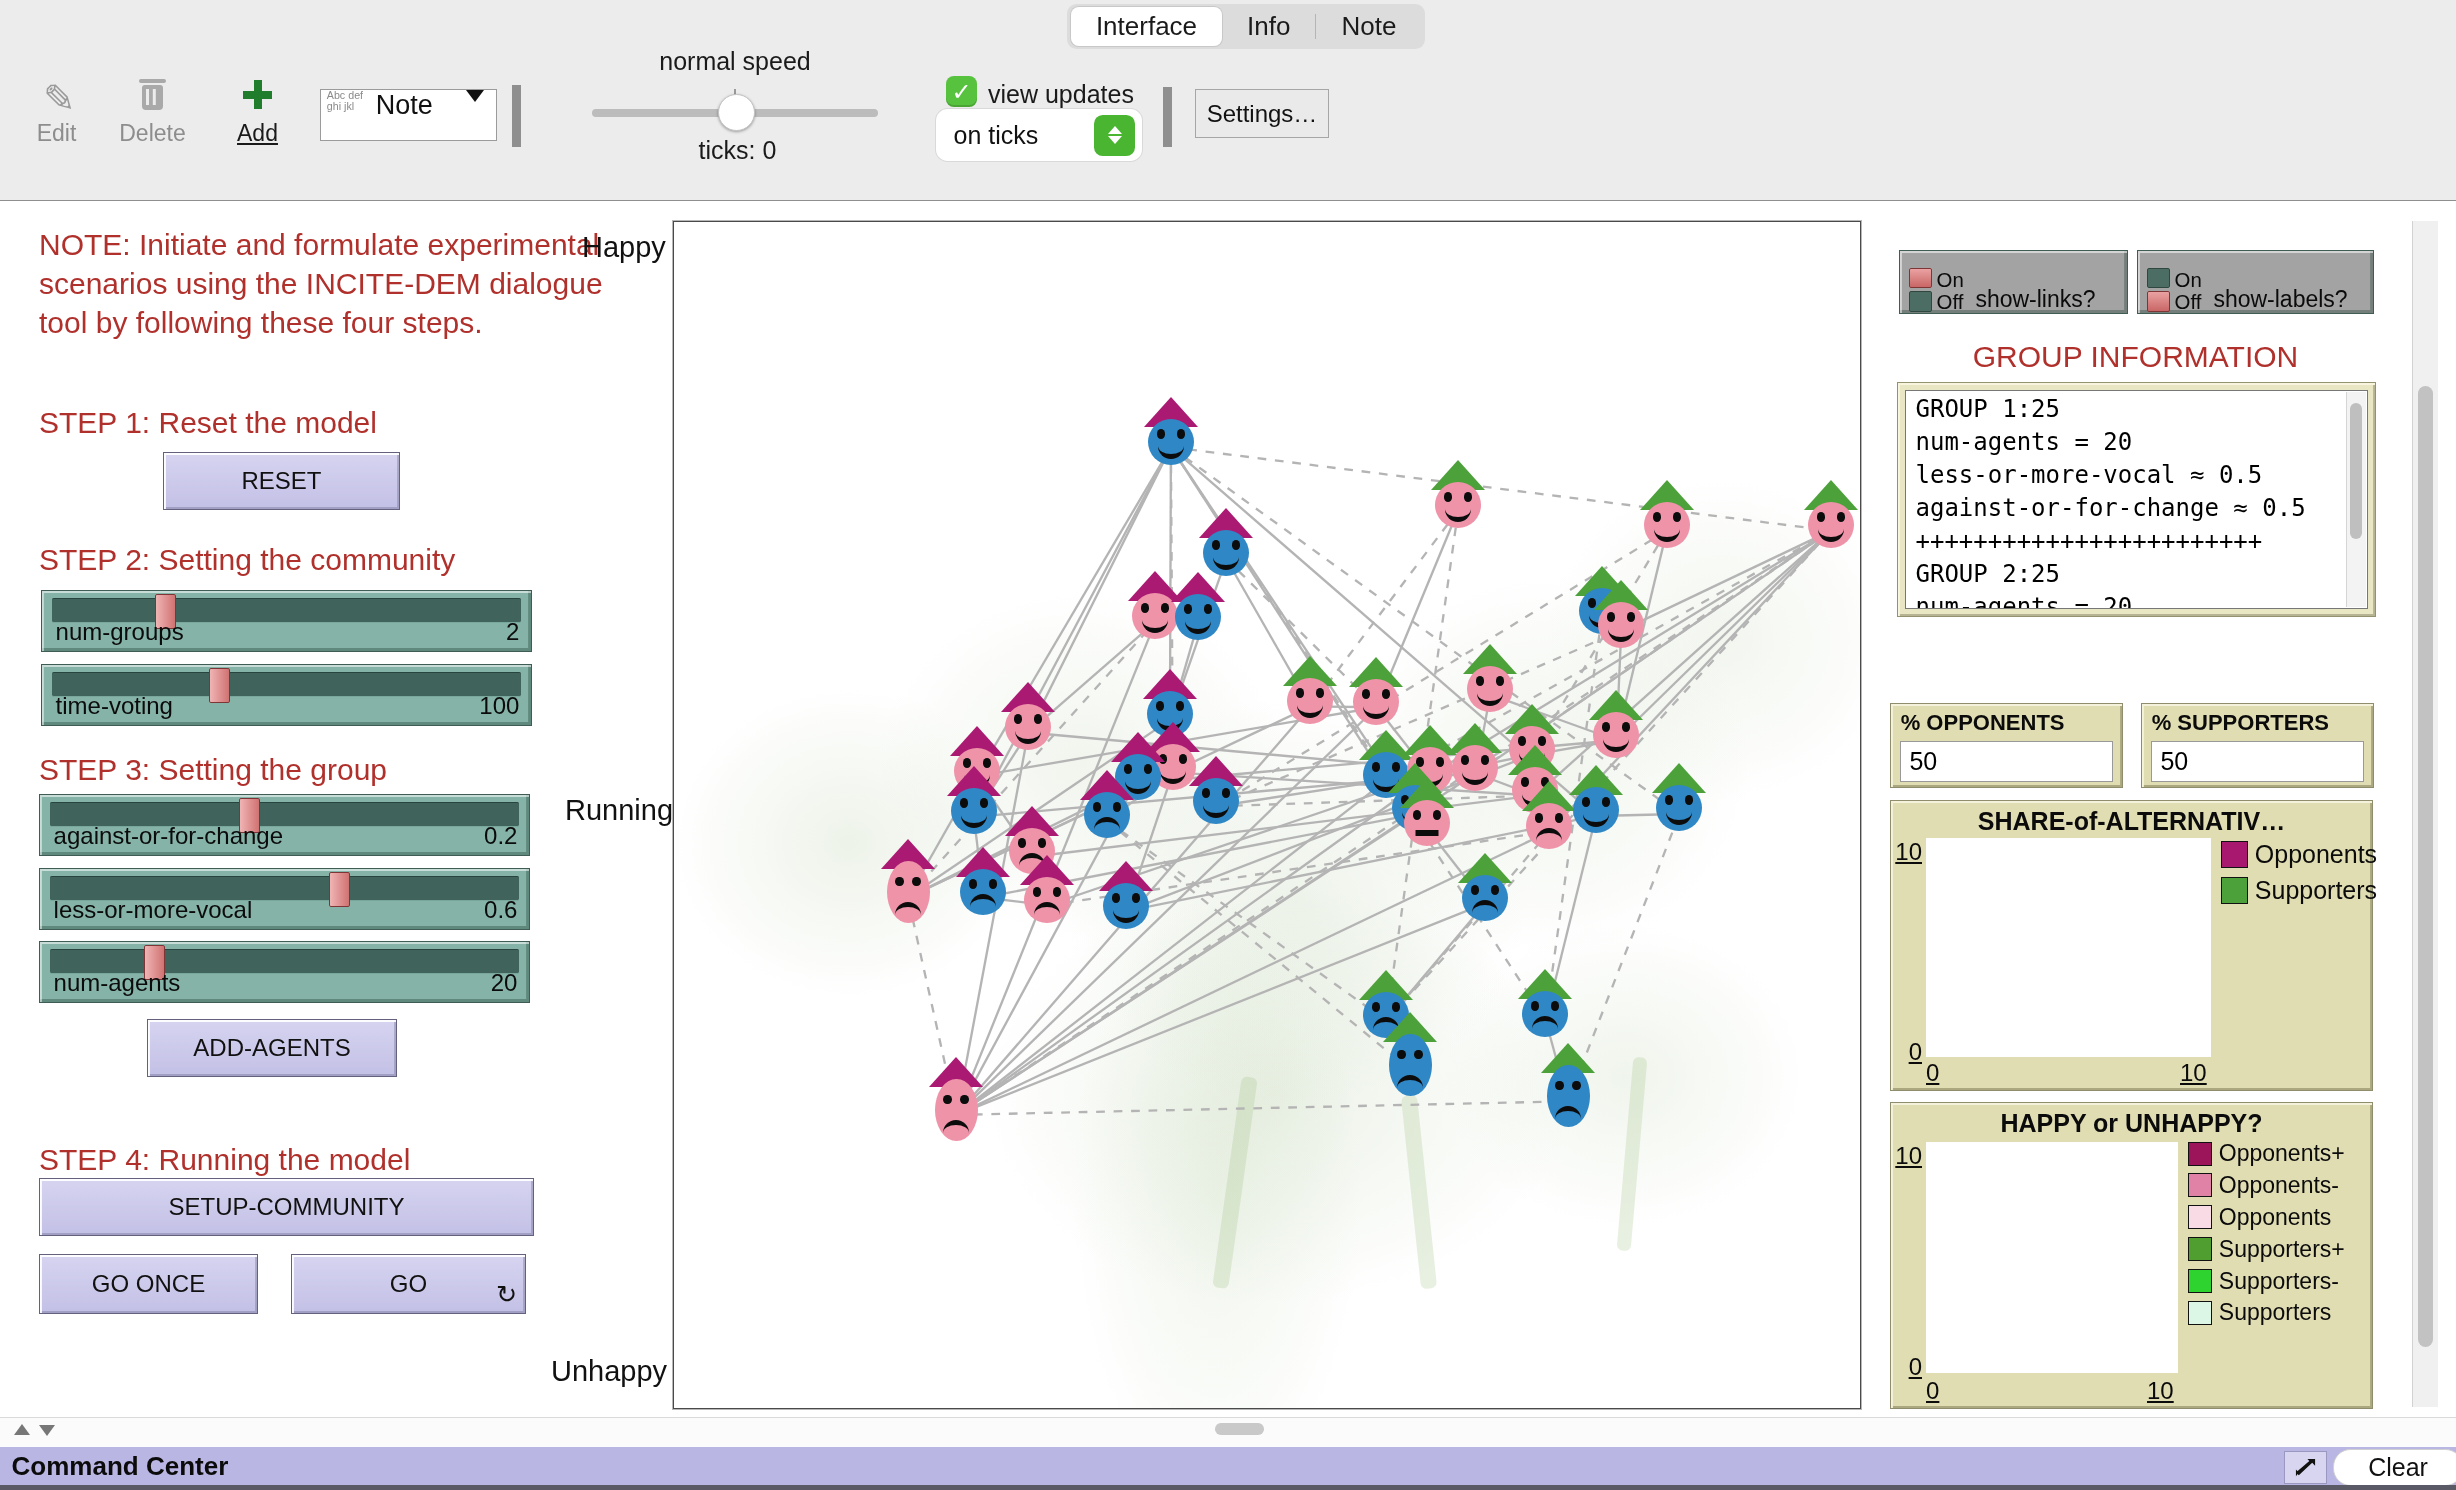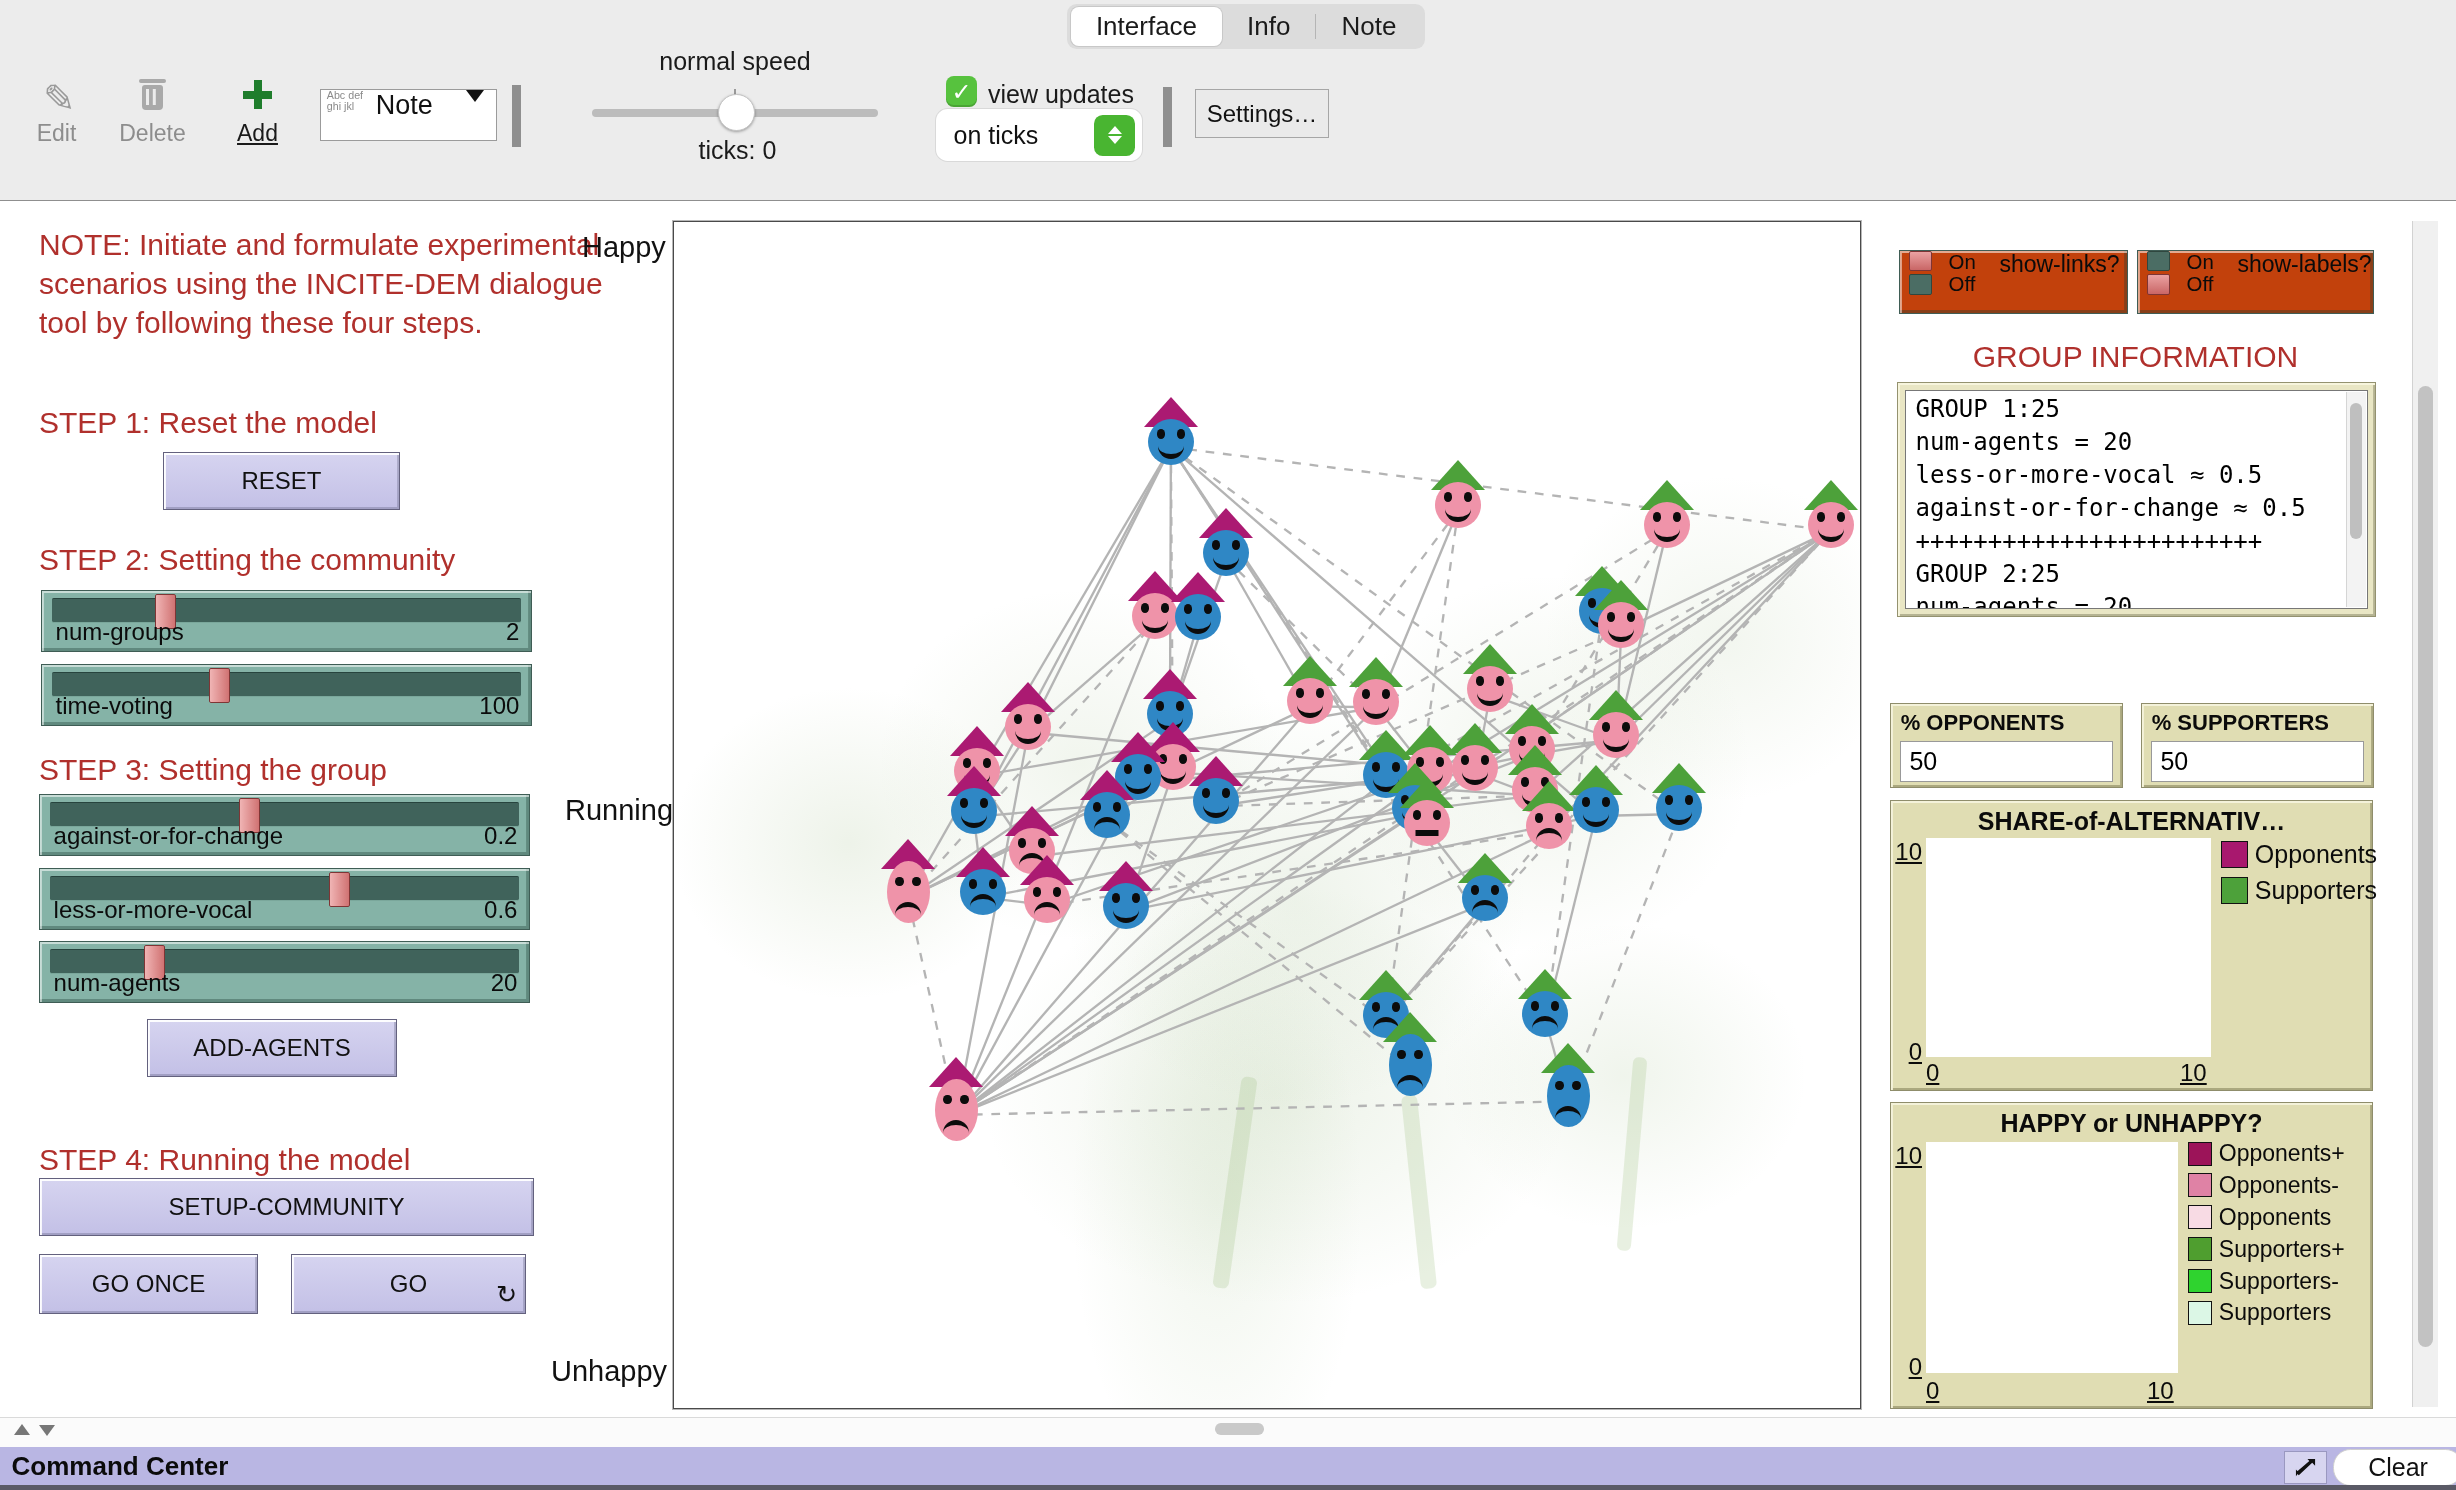--- a/index.html
+++ b/index.html
@@ -68,21 +68,21 @@
   .face{position:relative;margin-top:-7.8px;width:46px;height:46px;border-radius:50%;background:#2f87c5;}
   .face.p{background:#ef93a9;}
   .face.tall{width:43px;height:62px;border-radius:50%;}
   .eye{position:absolute;top:9.7px;width:8.7px;height:9.7px;border-radius:50%;background:#0c0c0c;}
   .eye.l{left:8.7px}.eye.r{right:8.7px}
   .m-h{position:absolute;bottom:5.8px;left:50%;transform:translateX(-50%);width:26px;height:12.6px;border-bottom:5.8px solid #0c0c0c;border-radius:0 0 26px 26px;}
   .m-s{position:absolute;bottom:3.9px;left:50%;transform:translateX(-50%);width:26px;height:12.6px;border-top:5.8px solid #0c0c0c;border-radius:26px 26px 0 0;}
   .m-n{position:absolute;bottom:10.7px;left:50%;transform:translateX(-50%);width:23px;height:5.8px;background:#0c0c0c;}
   .face.tall .eye{top:15.5px}
   
-  .nl-toggle{position:absolute;height:62px;background:#c2410c;border:1px solid #3f5d55;box-shadow:inset 1.9px 1.9px 0 rgba(255,255,255,.55),inset -2.9px -2.9px 0 rgba(30,60,52,.35);display:flex;align-items:flex-start;gap:12px;}
+  .nl-toggle{position:absolute;height:62px;background:#a3a3a3;border:1px solid #3f5d55;box-shadow:inset 1.9px 1.9px 0 rgba(255,255,255,.55),inset -2.9px -2.9px 0 rgba(30,60,52,.35);display:flex;align-items:flex-end;}
   .tswitch{width:23px;height:45px;margin-left:8.7px;display:flex;flex-direction:column;gap:2.9px;}
   .knob{width:23px;height:20.4px;border-radius:1.9px;background:#4b6d64;border:1px solid #2f473f;box-sizing:border-box;}
   .knob.red{background:linear-gradient(#eaa2a2,#c96666);border-color:#7e3535;}
   .onoff{margin-left:4.9px;font-size:20.4px;line-height:22px;color:#0b0b0b;}
   .tlabel{margin-left:11.6px;font-size:23px;color:#0b0b0b;}
   .gi-title{position:absolute;left:1897px;top:340px;width:477px;text-align:center;font-size:30px;color:#b0302c;font-weight:500;}
   .output{position:absolute;left:1897px;top:382px;width:477px;height:233px;background:#e9e6c4;border:1px solid #94926f;box-shadow:inset 1.9px 1.9px 0 #f7f5dd,inset -1.9px -1.9px 0 #b5b392;}
   .output .inner{position:absolute;left:6.8px;top:6.8px;right:6.8px;bottom:6.8px;background:#fff;border:1px solid #777;overflow:hidden;}
   .output pre{margin:0;padding:1.9px 9.7px;font-family:"DejaVu Sans Mono",monospace;font-size:24px;line-height:33px;color:#000;}
   .oscroll{position:absolute;right:1px;top:1px;bottom:1px;width:19.4px;background:#f3f3f3;border-left:1px solid #d5d5d5;}

